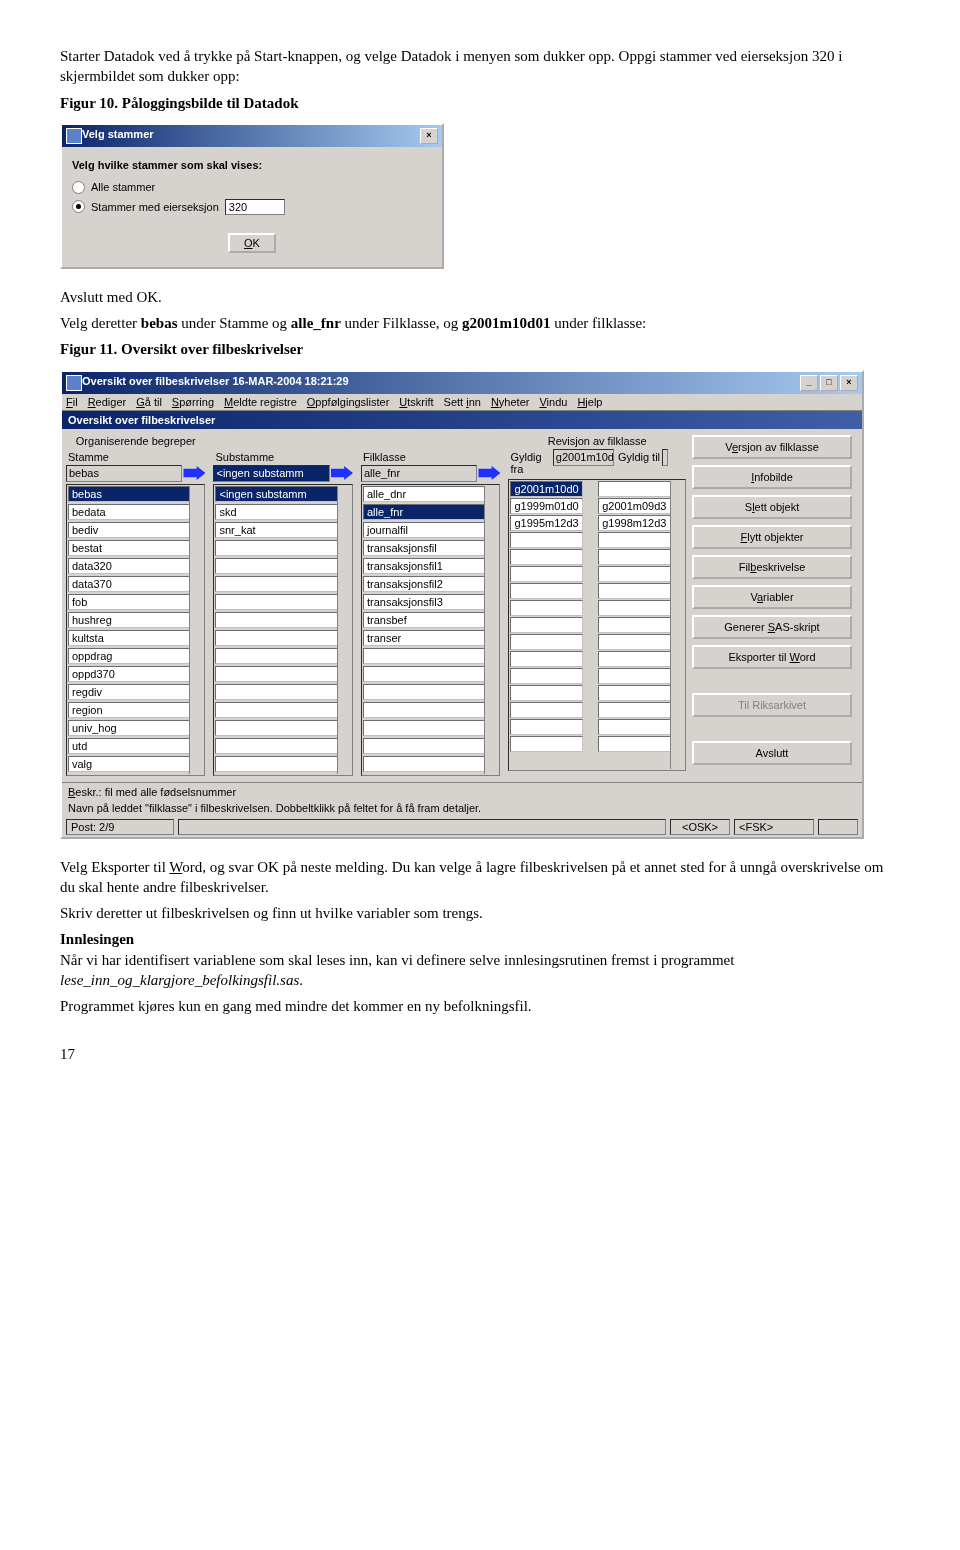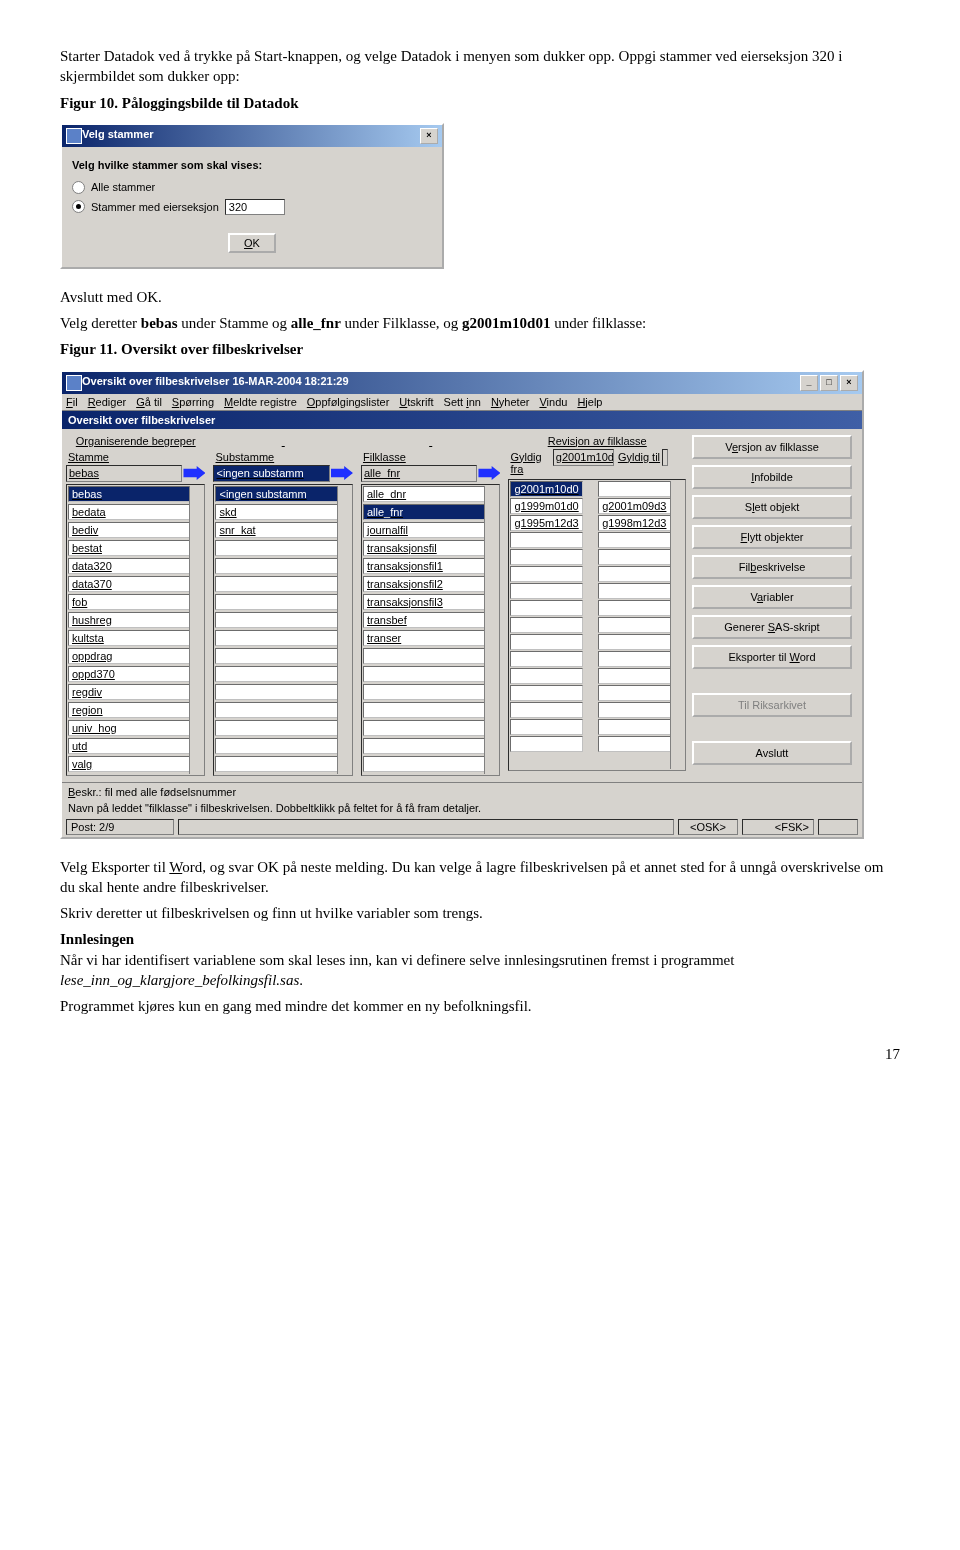--- a/index.html
+++ b/index.html
@@ -87,21 +87,21 @@
   .bluebar {
     background:linear-gradient(to right,#0a246a,#3f5fa6);
     color:#fff; font-weight:bold;
     padding:3px 6px;
   }
   .content-area {
     display:flex;
     background:#d6d3ce;
     padding:6px 4px 6px 4px;
   }
-  .lists { flex:1; display:flex; gap:8px;text-decoration:underline; }
+  .lists { flex:1; display:flex; gap:8px; }
   .col { flex:1; display:flex; flex-direction:column; }
   .col-header-cell {
     background:#d6d3ce; border:none; text-align:left;
     padding:2px 2px; font-size:11px;
   }
   .sel-field {
     background:#d6d3ce; border:1px inset #808080;
     padding:1px 2px; height:17px; box-sizing:border-box;
     font-size:11px; overflow:hidden; white-space:nowrap;
   }
@@ -155,21 +155,21 @@
   }
   .grouplabel {
     flex:1; text-align:center; font-size:11px;
   }
   .revgroup { display:flex; gap:2px; }
   .revcol { flex:1; display:flex; flex-direction:row; }
   .revlistbox {
     background:#d6d3ce; border:1px inset #808080;
     height:290px; margin-top:2px; position:relative;
   }
-  .pagefoot { text-align:right; margin-top:30px; }
+  .pagefoot { text-align:left; margin-top:30px; }
 </style>
 </head>
 <body>
 
 <p class="doc-text">Starter Datadok ved å trykke på Start-knappen, og velge Datadok i menyen som dukker opp. Oppgi stammer ved eierseksjon 320 i skjermbildet som dukker opp:</p>
 <p class="doc-text bold">Figur 10. Påloggingsbilde til Datadok</p>
 
 <div class="win">
   <div class="titlebar">
     <span class="icon-left">
@@ -401,21 +401,21 @@
 
   <div class="status-area">
     <div class="status-cell" style="width:100%; border:none; padding:1px 2px">
       <span class="u">B</span>eskr.: <span>fil med alle fødselsnummer</span>
     </div>
     <div class="status-cell" style="width:100%; border:none; padding:1px 2px">Navn på leddet "filklasse" i filbeskrivelsen.  Dobbeltklikk på feltet for å få fram detaljer.</div>
     <div class="status-row">
       <div class="status-cell" style="width:108px">Post: 2/9</div>
       <div class="status-cell" style="flex:1"></div>
       <div class="status-cell" style="width:60px; text-align:center">&lt;OSK&gt;</div>
-      <div class="status-cell" style="width:72px; text-align:right">&lt;FSK&gt;</div>
+      <div class="status-cell" style="width:80px; text-align:left">&lt;FSK&gt;</div>
       <div class="status-cell" style="width:40px"></div>
     </div>
   </div>
 </div>
 
 <p class="doc-text">
   <span>Velg Eksporter til </span><span class="u">W</span><span>ord, og svar OK på neste melding. Du kan velge å lagre filbeskrivelsen på et annet sted for å unngå overskrivelse om du skal hente andre filbeskrivelser.</span>
 </p>
 <p class="doc-text">Skriv deretter ut filbeskrivelsen og finn ut hvilke variabler som trengs.</p>
 <p class="doc-text">

